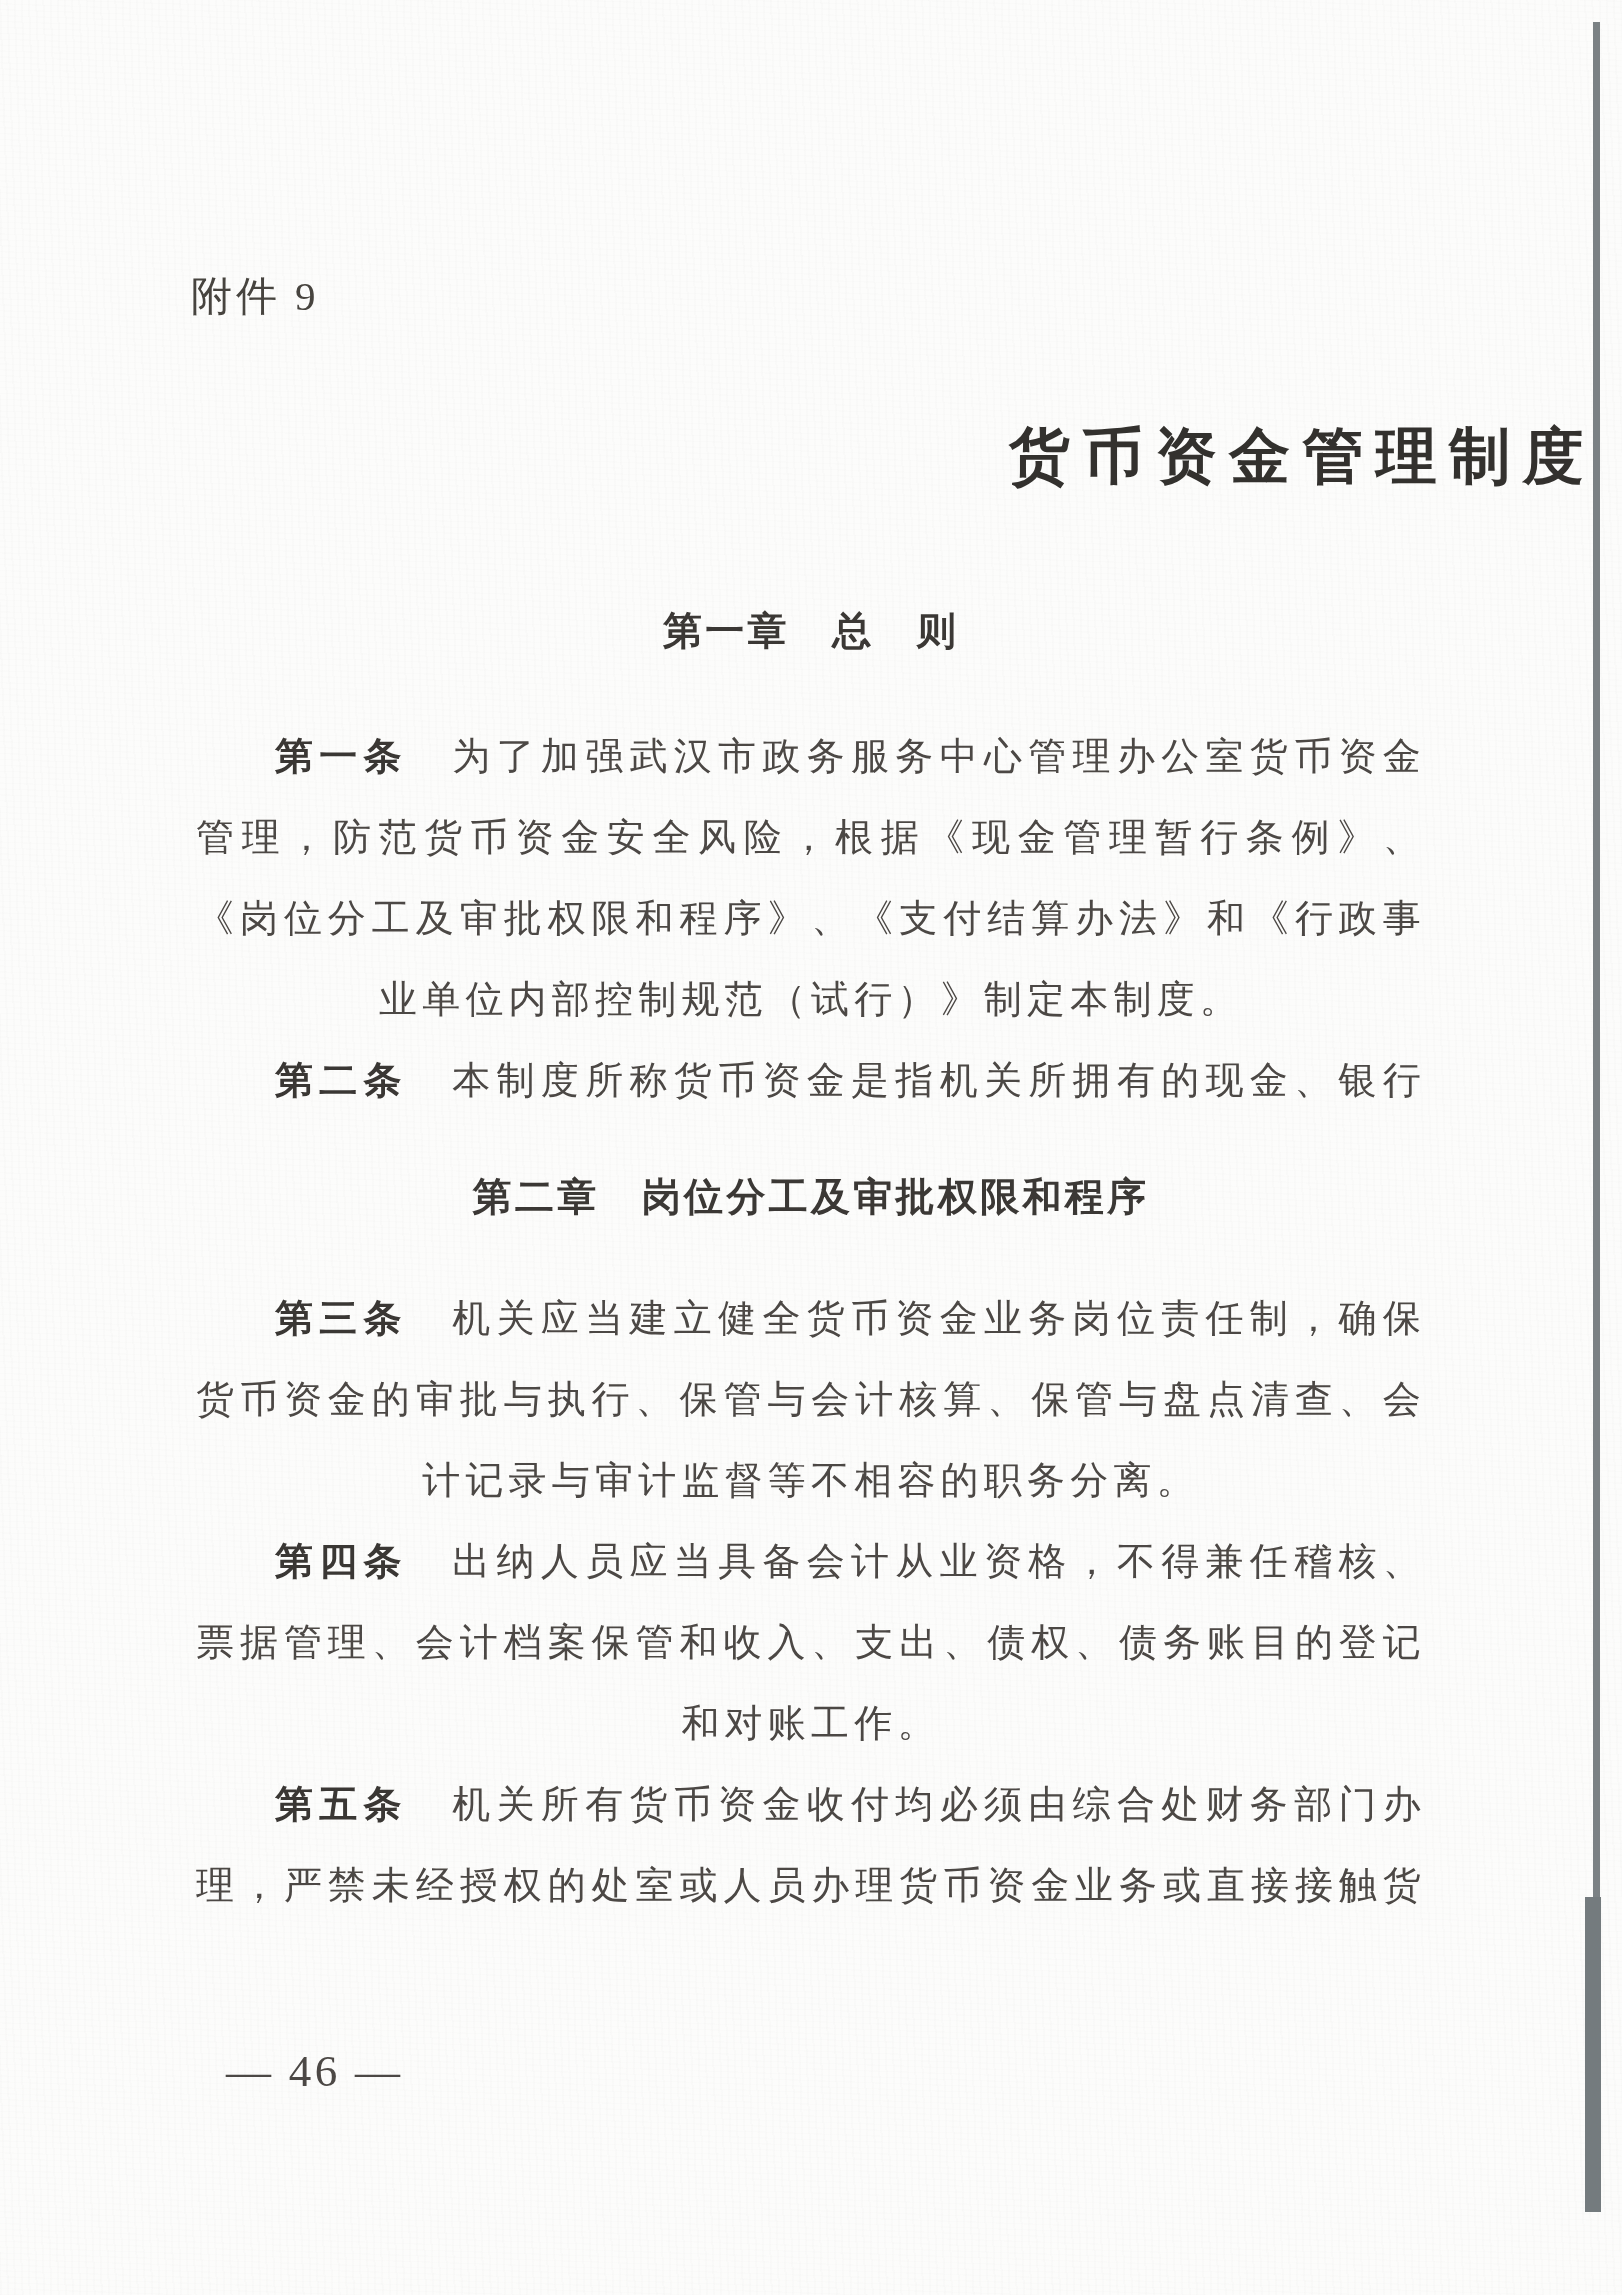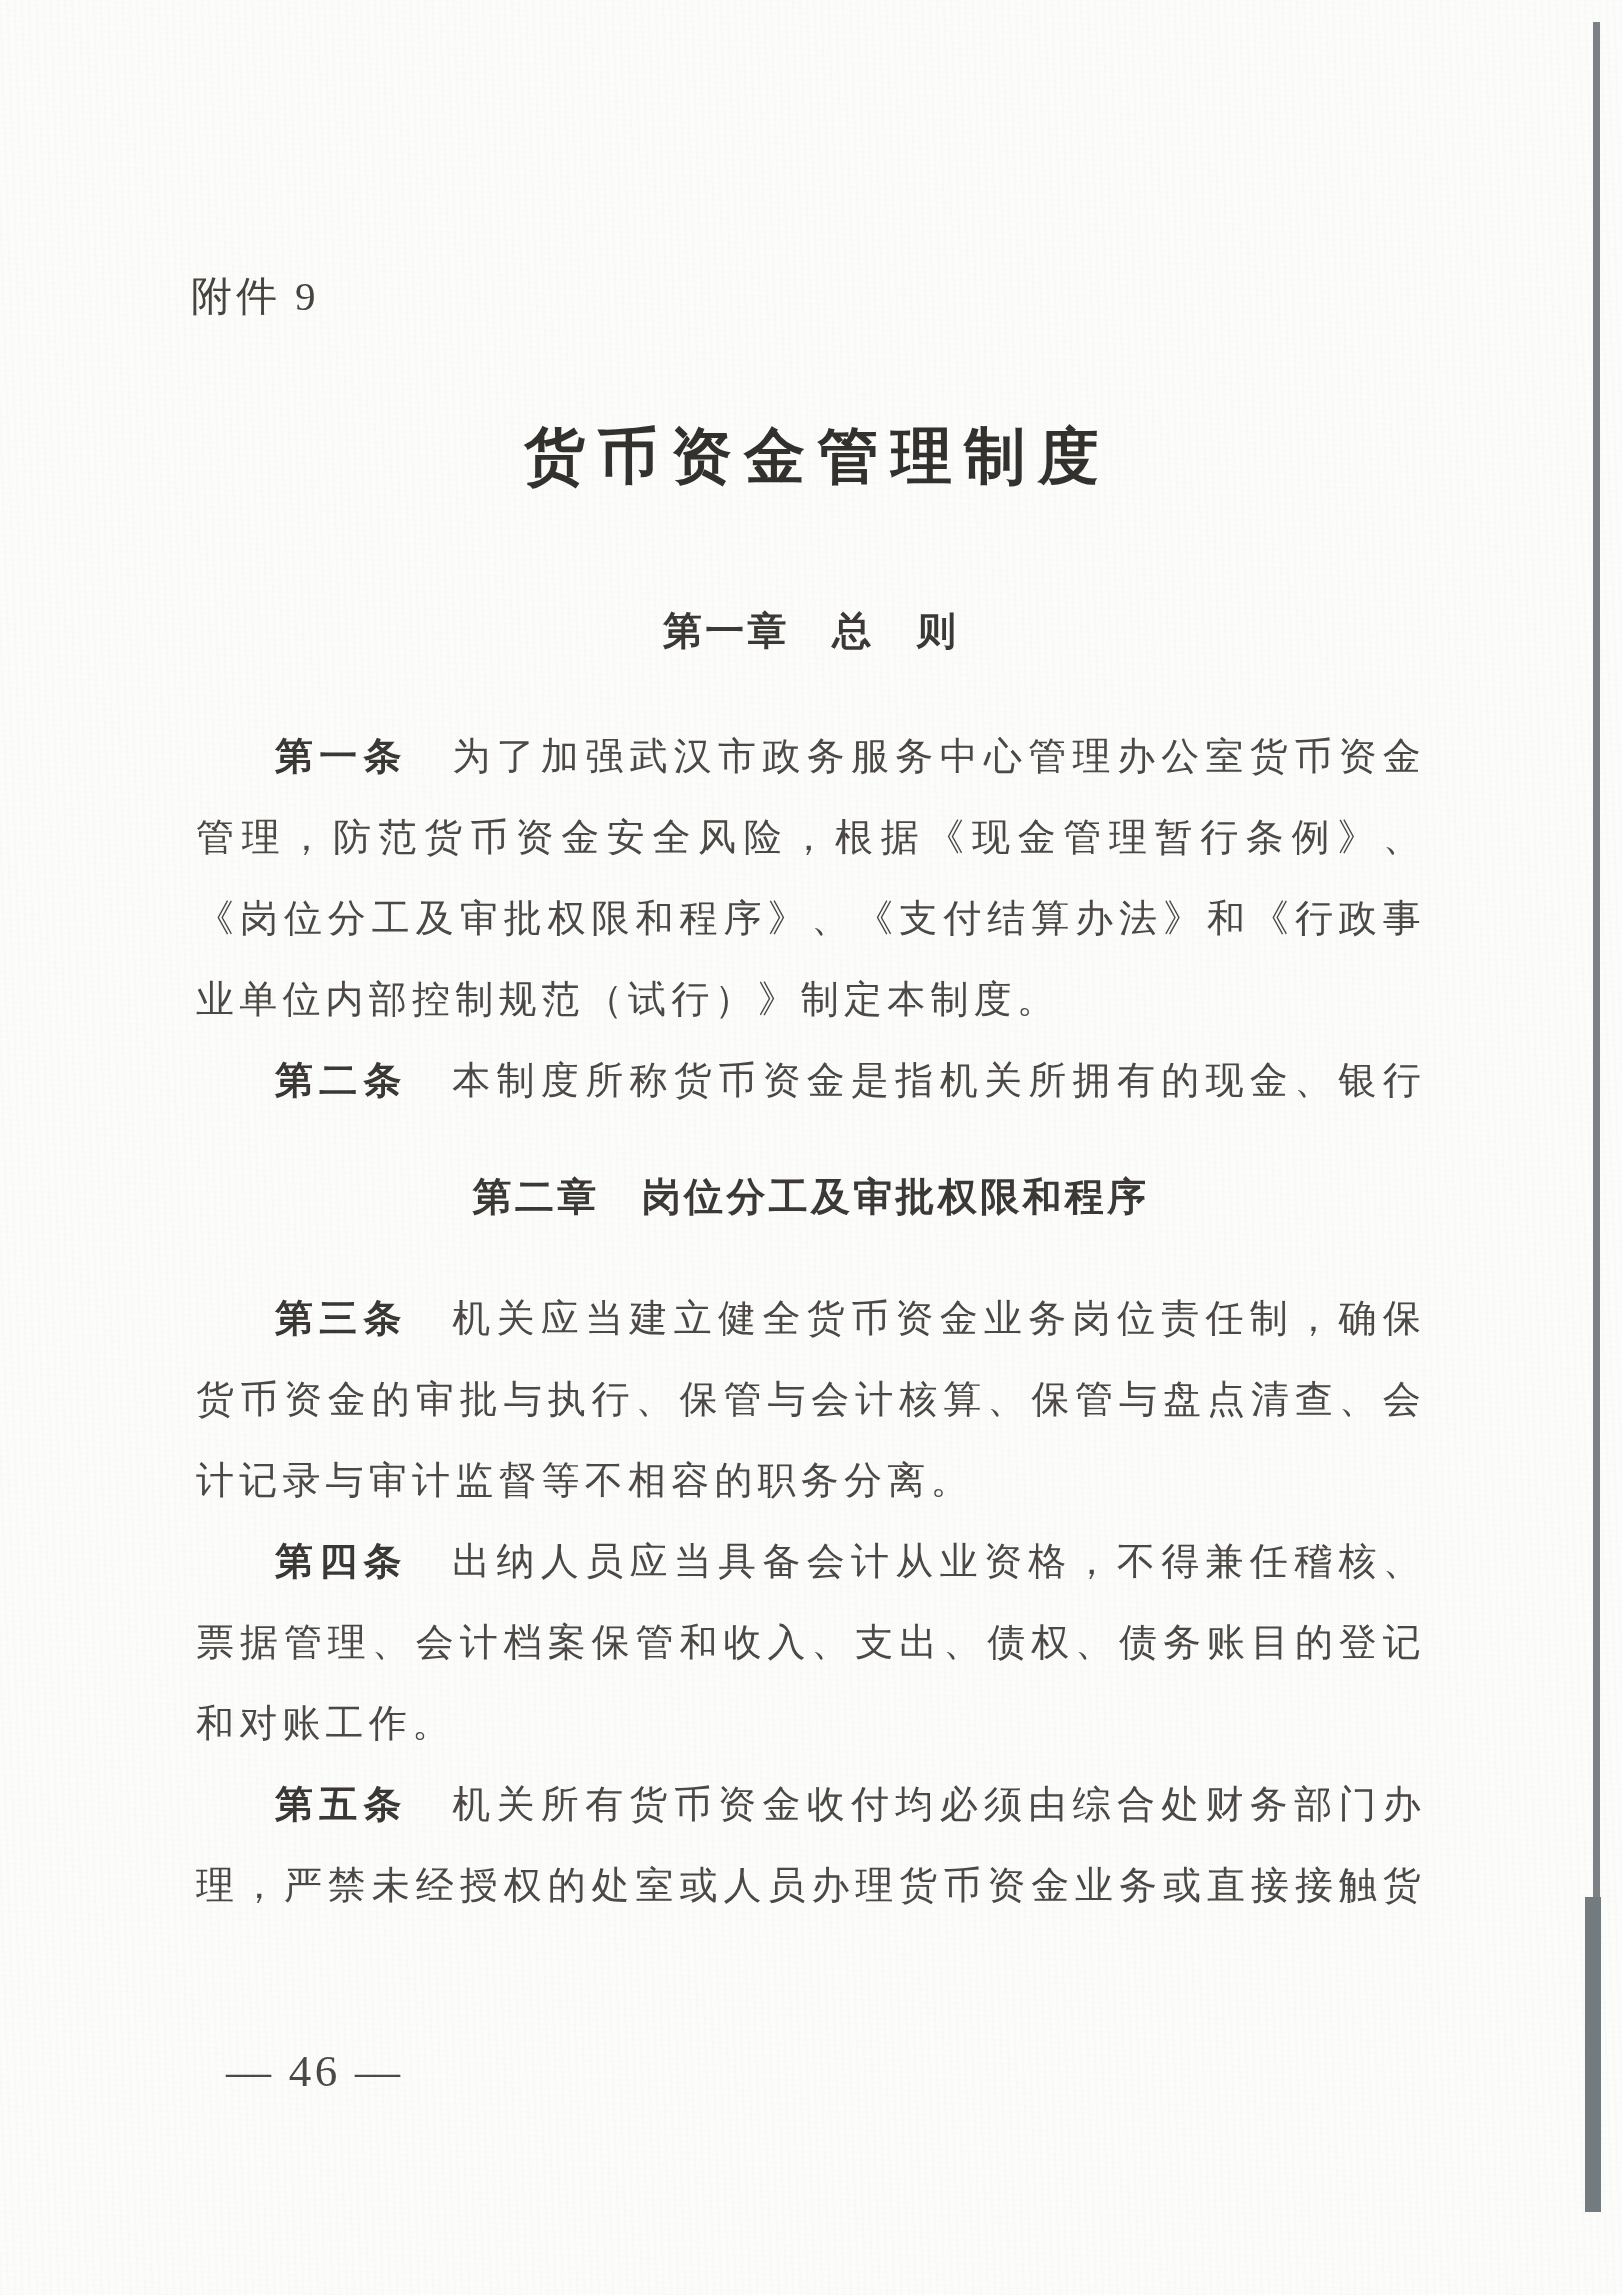--- a/index.html
+++ b/index.html
@@ -32,21 +32,21 @@
     color: #47443f;
     letter-spacing: 3.9px;
     font-family: "Liberation Serif", "DejaVu Serif", serif;
   }
   .doc-title {
     position: absolute;
     left: 0;
     right: 26px;
     top: 421px;
     margin: 0;
-    text-align: center;
+    text-align: right;
     font-size: 61px;
     line-height: 72px;
     font-weight: bold;
     color: #33312e;
     letter-spacing: 12.4px;
     font-family: "Liberation Serif", "DejaVu Serif", serif;
     padding-left: 39px;
   }
   .doc-body {
     position: absolute;
@@ -68,21 +68,21 @@
   .chapter-heading.later {
     margin-top: 46px;
     margin-bottom: 52px;
   }
   .body-line {
     font-size: 38px;
     line-height: 81px;
     height: 81px;
     color: #4c4845;
     letter-spacing: 5.2px;
-    text-align: left;
+    text-align: center;
   }
   .body-line.justify {
     text-align: justify;
     text-align-last: justify;
     text-justify: inter-character;
   }
   .body-line.indent {
     text-indent: 79px;
   }
   .article-lead {

